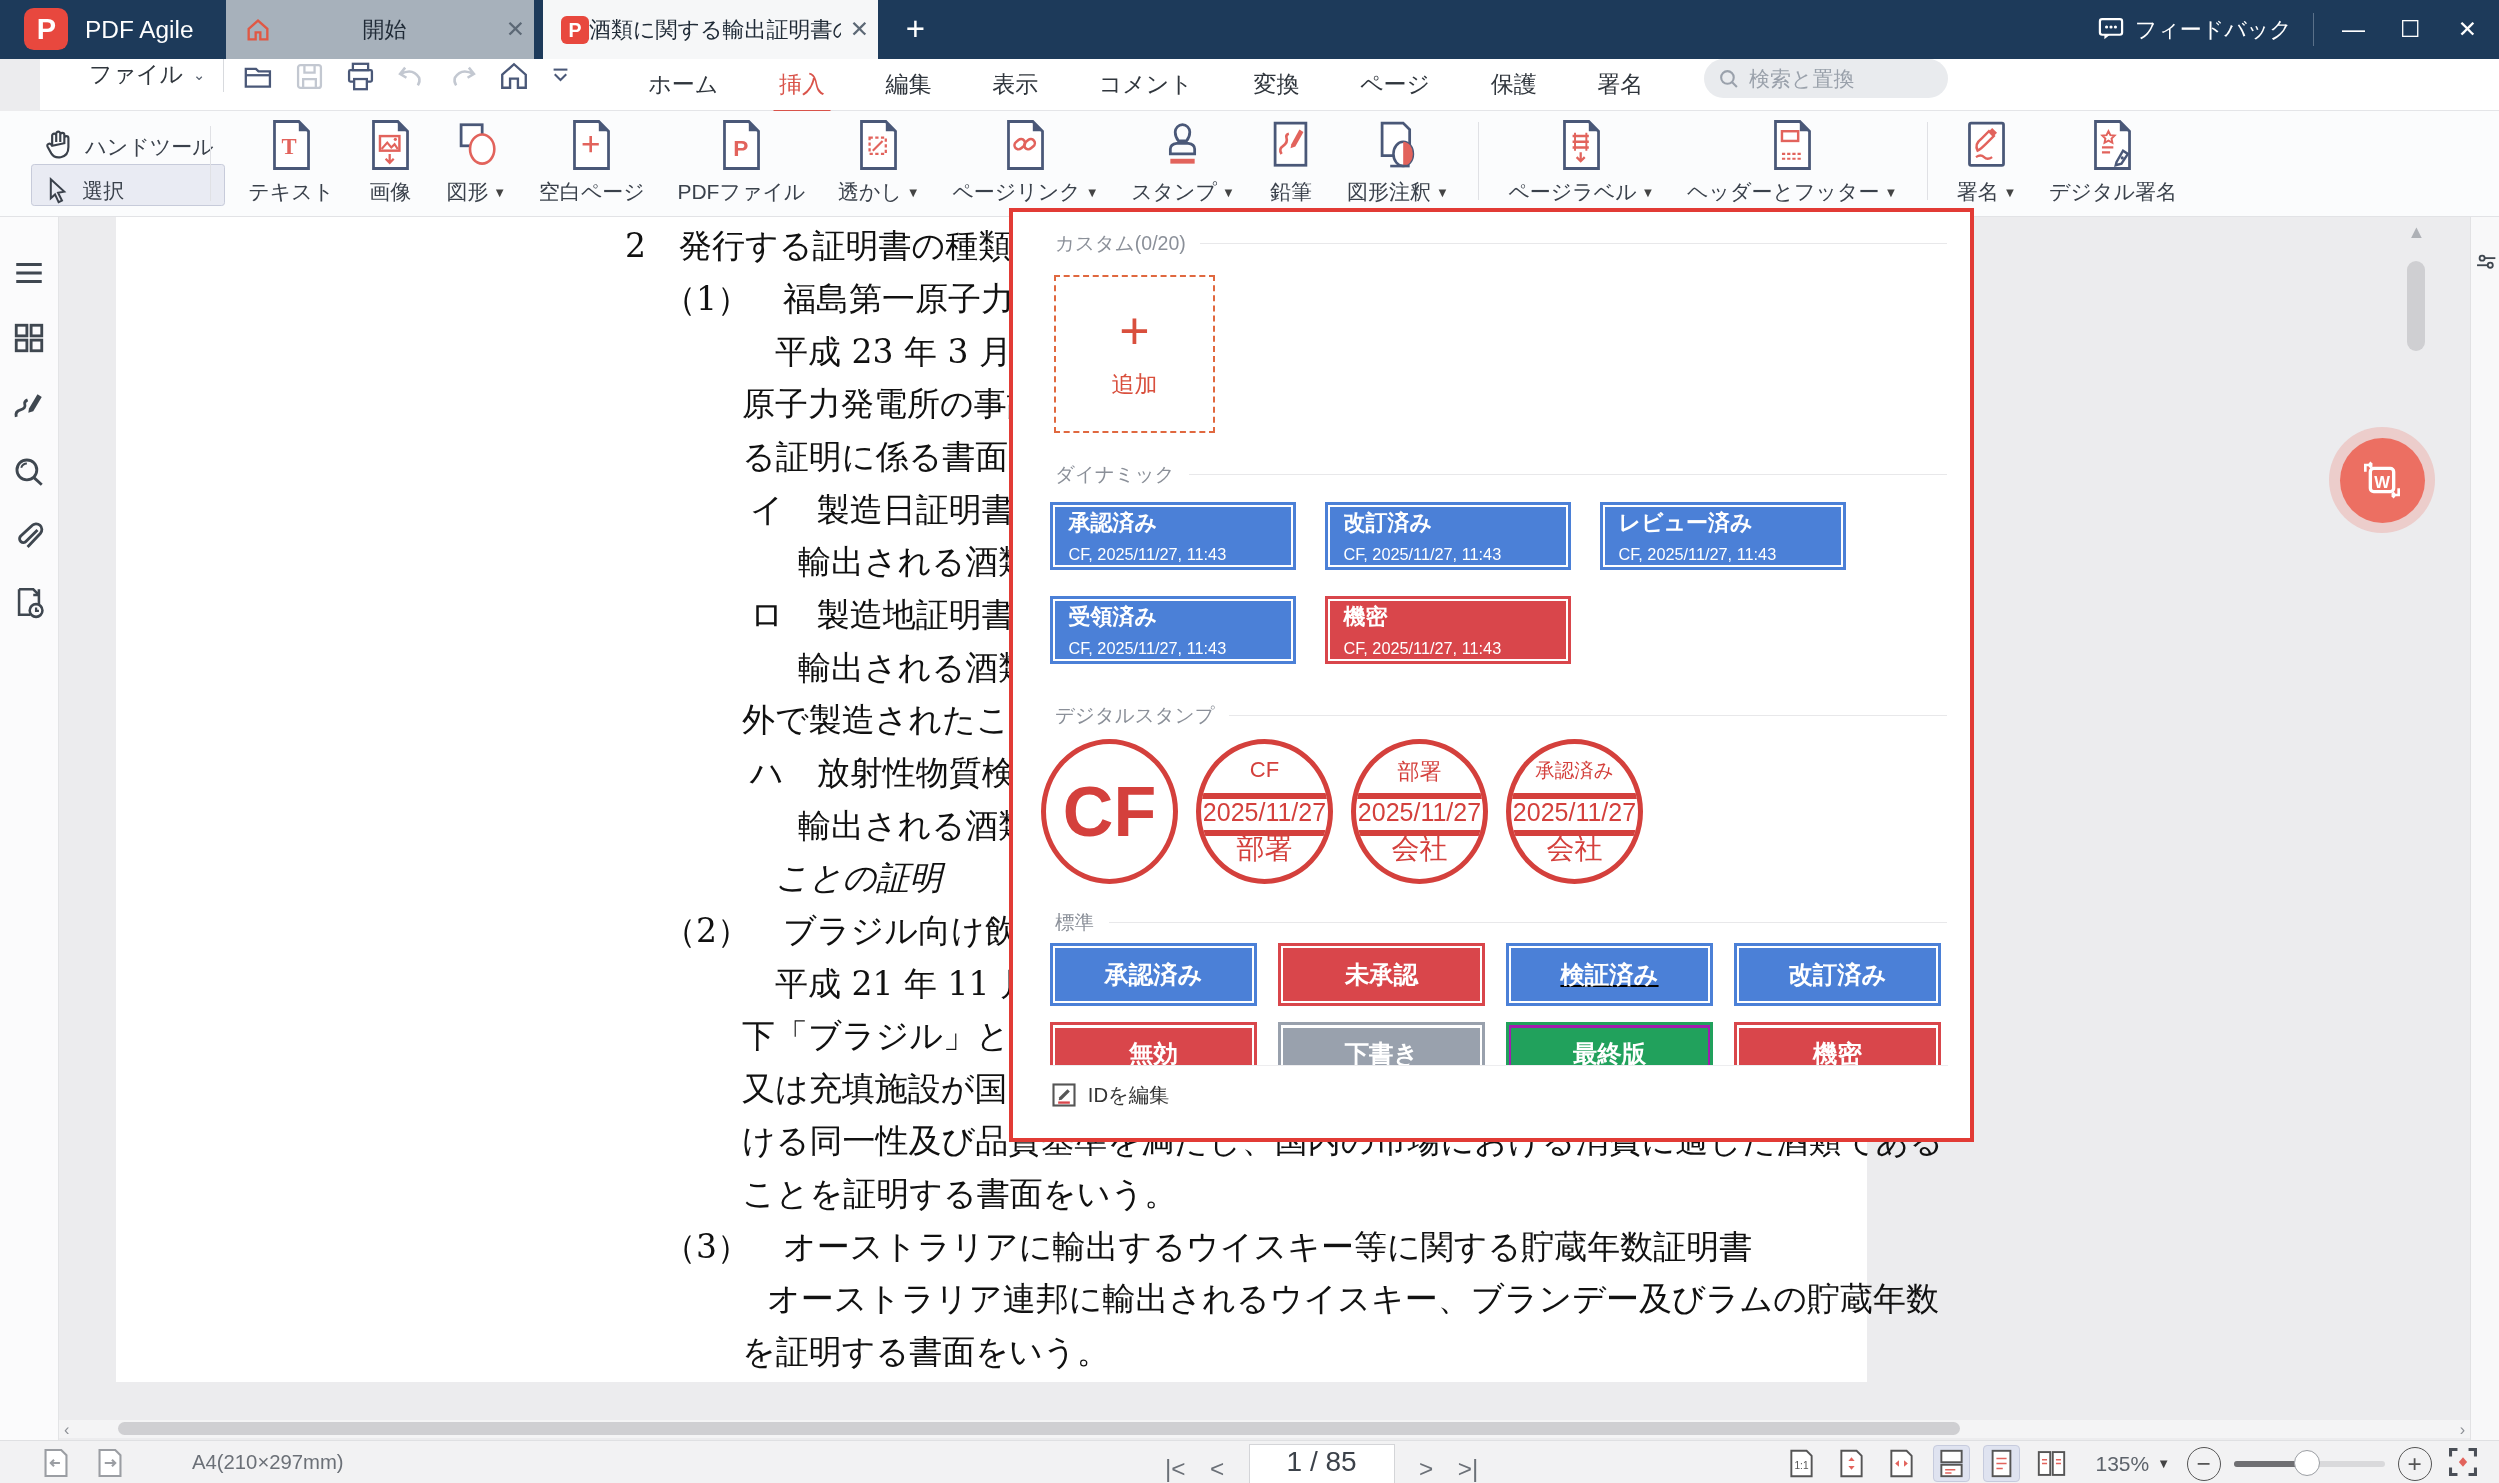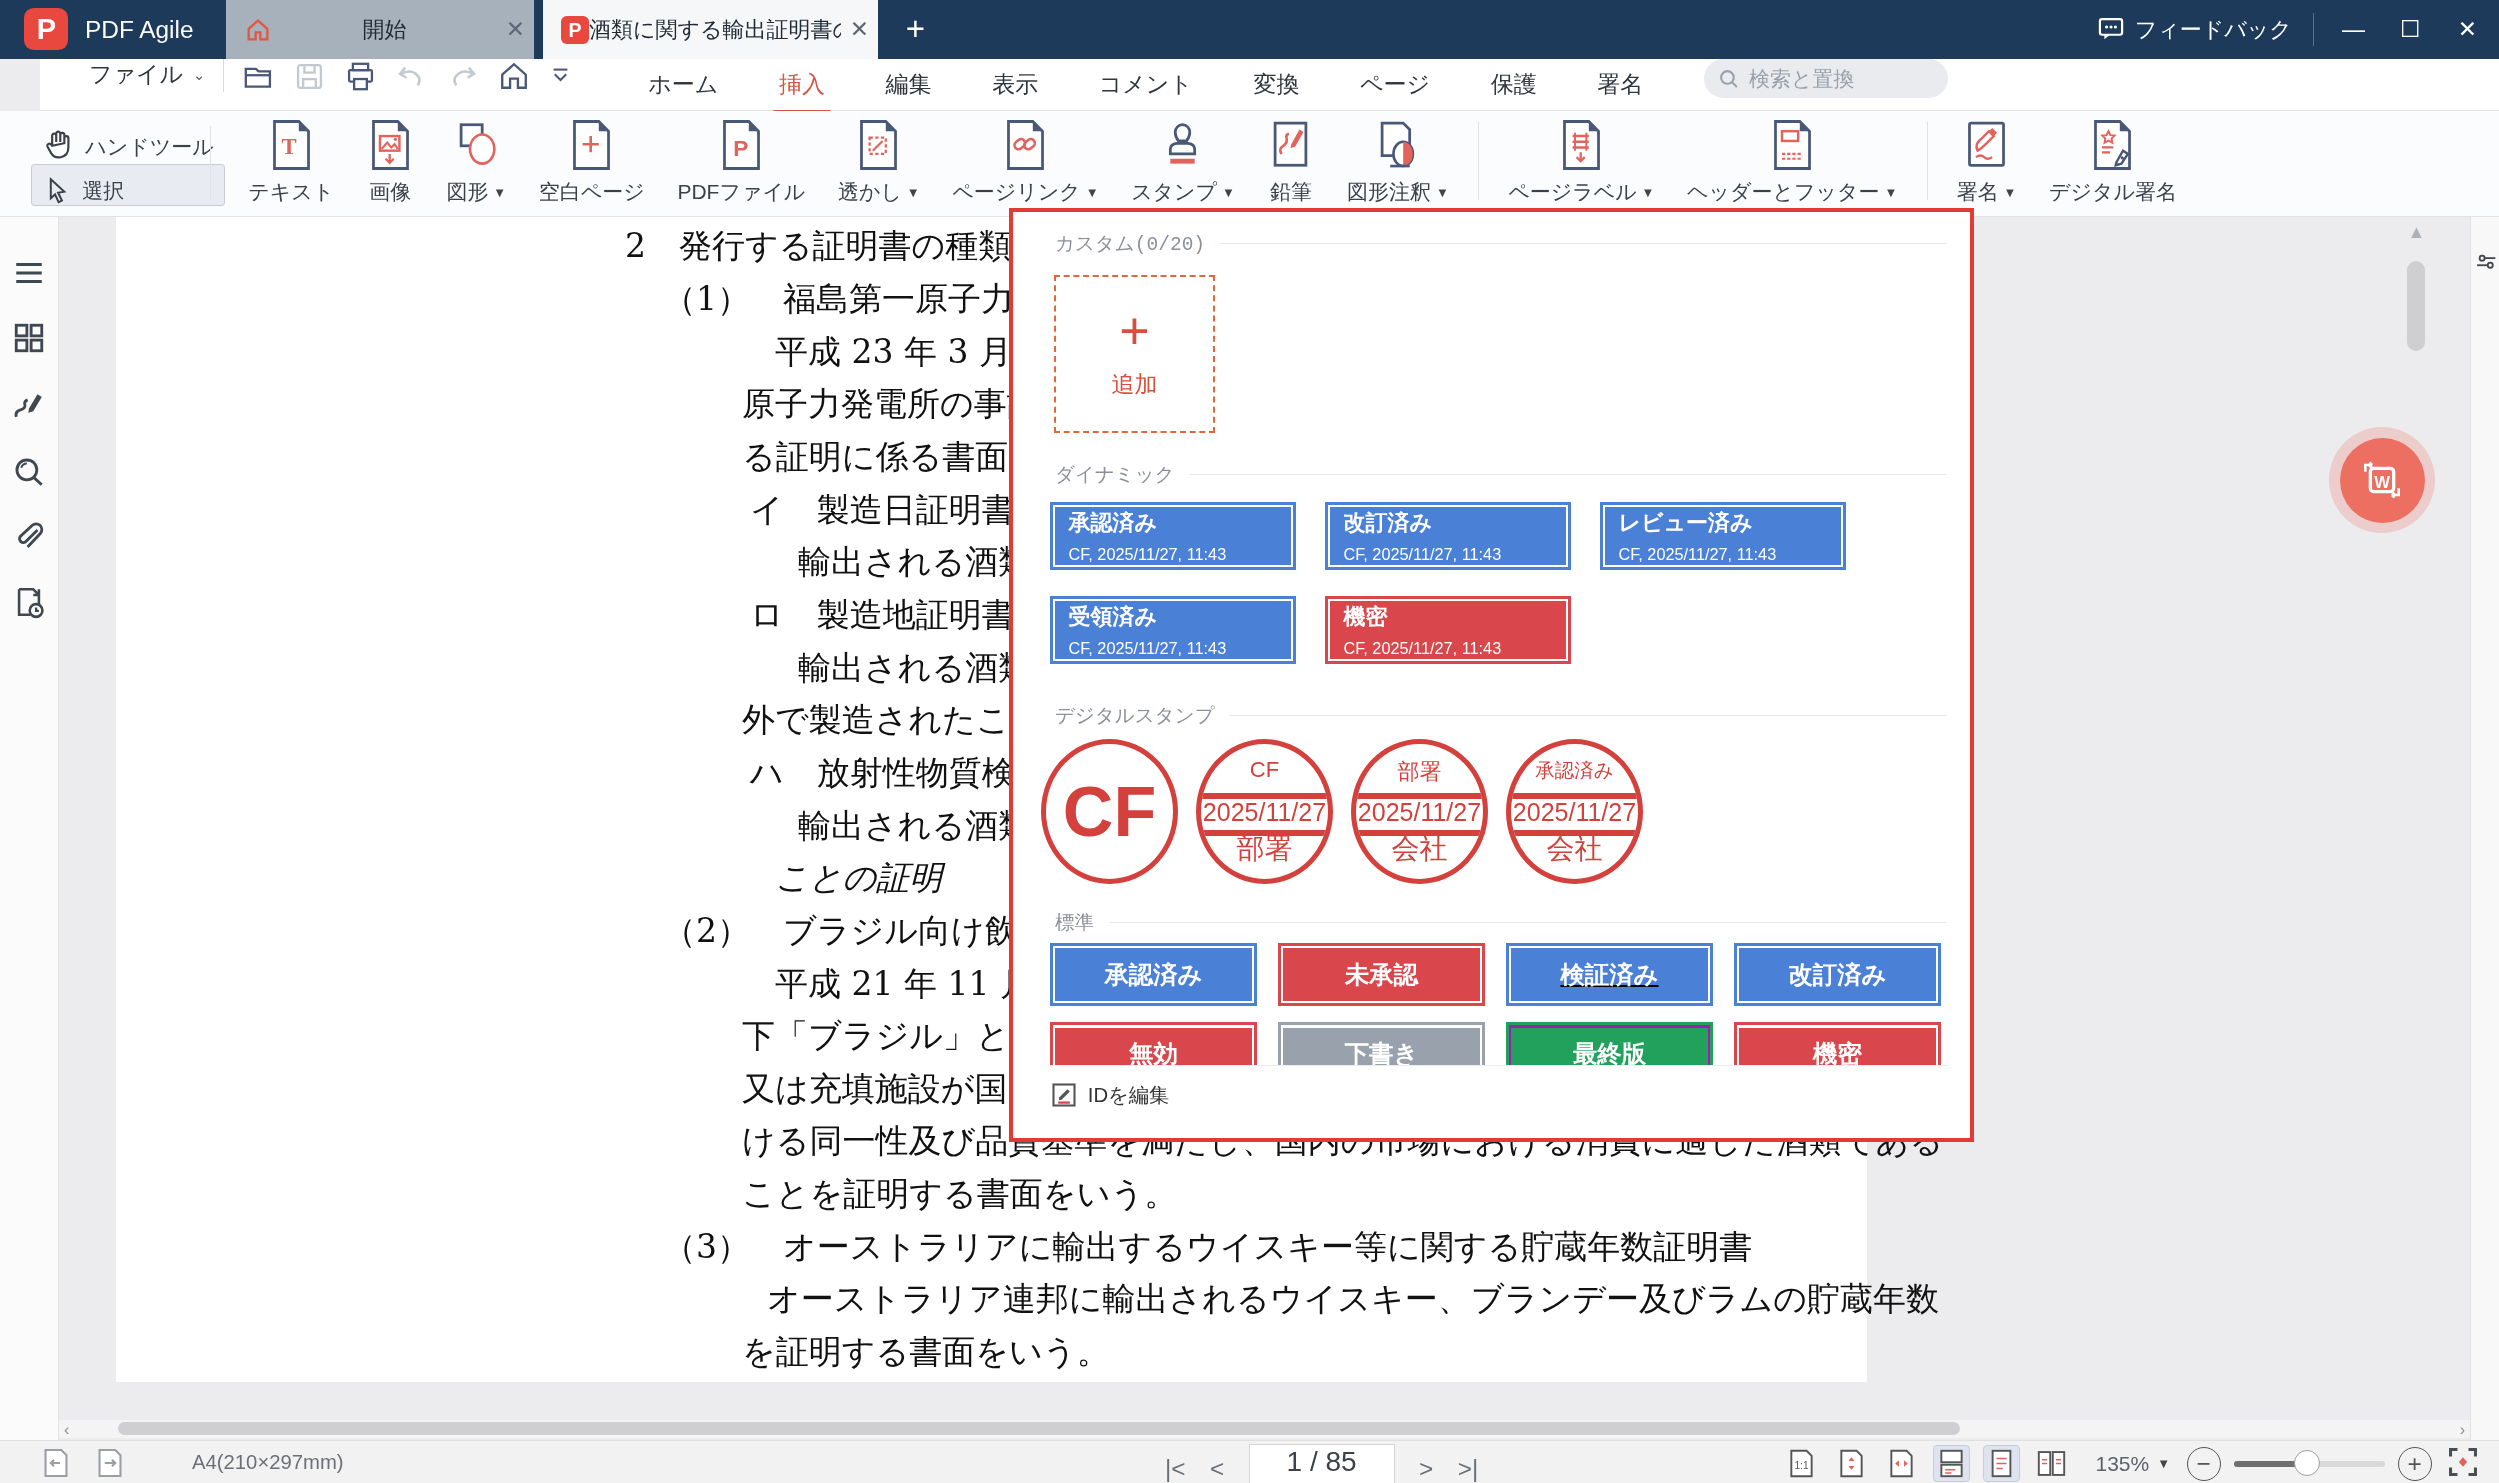--- a/index.html
+++ b/index.html
@@ -71,21 +71,21 @@
   .vscroll .up { text-align:center; color:#aeb1b6; font-size:18px; }
   .vscroll .thumb { position:absolute; left:4.9px; top:39px; width:18px; height:90px; background:#cfcfd2; border-radius:9px; }
   .right-rail { position:absolute; left:2470px; top:0; width:29px; height:1223px; background:#f8f8f9; border-left:0.8px solid #e2e2e4; }
   .rail-icon { position:absolute; left:3.3px; top:33px; }
   .float-convert { position:absolute; left:2329px; top:210px; width:106px; height:106px; border-radius:50%; background:rgba(236,111,98,.25); display:flex; align-items:center; justify-content:center; }
   .float-convert .core { width:85px; height:85px; border-radius:50%; background:#ec6f62; display:flex; align-items:center; justify-content:center; }
 
   
   .stamp-panel { position:absolute; left:1009px; top:208px; width:965px; height:934px; background:#fff; border:4.9px solid #e23b35; z-index:20; }
   .sec-head { display:flex; align-items:center; gap:14.6px; margin:0 23px 0 42px; }
-  .sec-title { font-size:19.5px; color:#8b9099; white-space:nowrap;font-family:Liberation Mono, monospace; }
+  .sec-title { font-size:19.5px; color:#8b9099; white-space:nowrap; }
   .sec-line { flex:1; height:0.8px; background:#e8e8ea; }
   .add-tile { position:absolute; left:41px; top:63px; width:161px; height:158px; border:2.4px dashed #e0683f; display:flex; flex-direction:column; align-items:center; justify-content:center; gap:14.6px; }
   .add-plus { font-size:52px; color:#d94f3d; font-weight:300; line-height:46px; }
   .add-label { font-size:23px; color:#d94f3d; }
   .dyn-grid { position:absolute; left:37px; top:290px; width:895px; display:flex; flex-wrap:wrap; gap:26px 29px; }
   .stamp-dyn { width:246px; height:68px; padding:2.4px; }
   .stamp-dyn .fill { width:100%; height:100%; display:flex; flex-direction:column; justify-content:center; padding-left:13px; }
   .stamp-dyn .t { color:#fff; font-size:22px; font-weight:bold; }
   .stamp-dyn .d { color:#fff; font-size:16.3px; margin-top:6.5px; }
   .digi-row { position:absolute; left:28px; top:527px; display:flex; gap:18px; }

